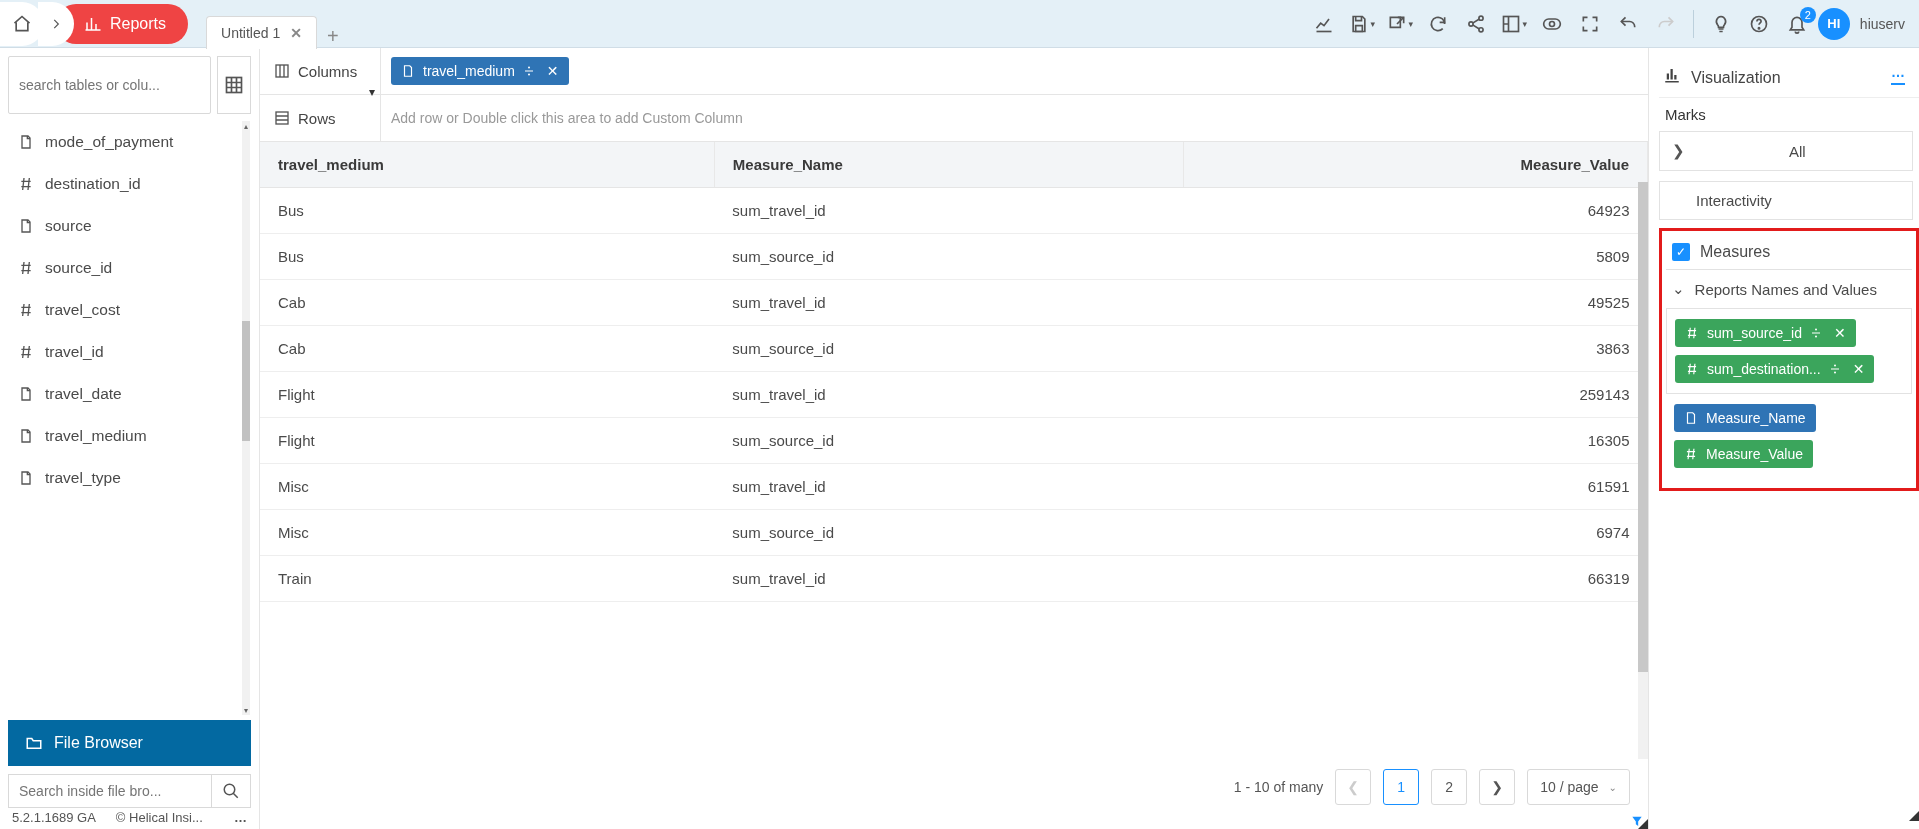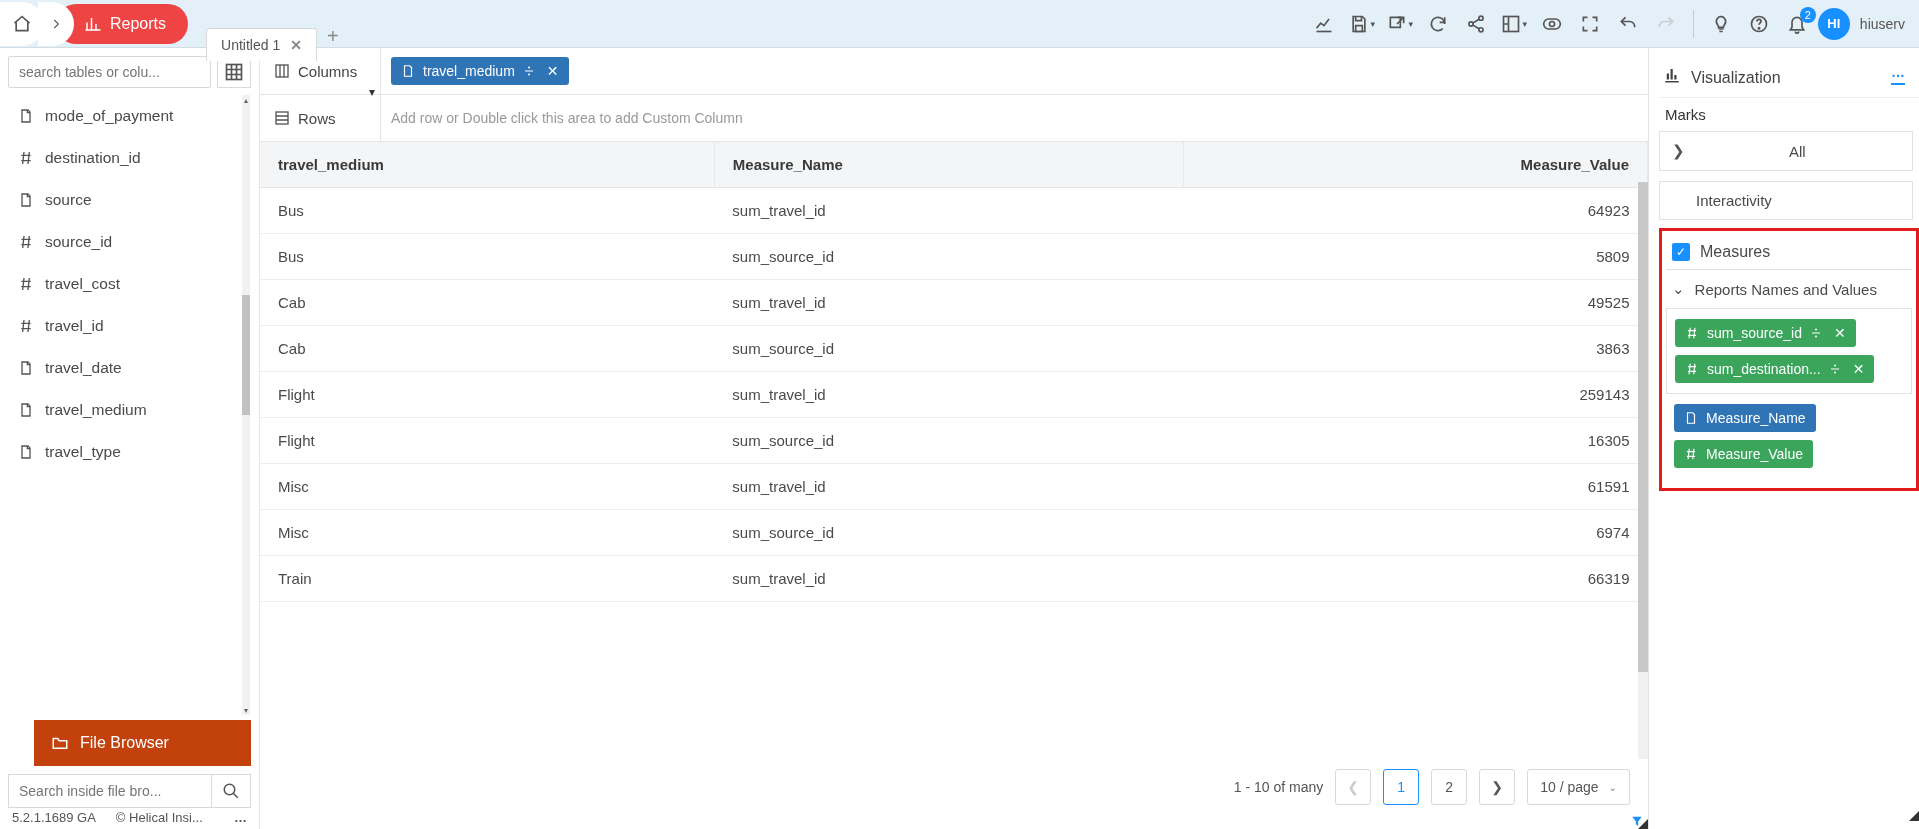--- a/index.html
+++ b/index.html
@@ -6,46 +6,46 @@
 body { background:#fff; color:#4a4a4a; font-size:14px; overflow:hidden; }
 .app { display:flex; flex-direction:column; height:829px; width:1919px; }
 
 
 .topbar { display:flex; align-items:center; background:#e4f0f7; height:48px; border-bottom:1px solid #d0dde6; }
 .top-left { display:flex; align-items:center; }
 .home-btn { width:44px; height:44px; display:flex; align-items:center; justify-content:center; background:#fff; border-radius:0 22px 22px 0; margin-right:-6px; }
 .bc-sep { width:36px; height:44px; display:flex; align-items:center; justify-content:center; background:#fff; border-radius:0 22px 22px 0; margin-left:0; z-index:2; }
 .reports-pill { background:#ef4444; color:#fff; display:flex; align-items:center; gap:8px; padding:0 22px 0 28px; height:40px; border-radius:20px; margin-left:-18px; font-size:16px; z-index:1; }
 .tabbar { display:flex; align-items:flex-end; margin-left:18px; height:48px; }
-.tab { display:flex; align-items:center; gap:10px; padding:8px 14px; background:#fff; border:1px solid #d9d9d9; border-bottom:none; border-radius:4px 4px 0 0; font-size:14px; color:#555; position:relative; top:13px;margin-top:40px; }
+.tab { display:flex; align-items:center; gap:10px; padding:8px 14px; background:#fff; border:1px solid #d9d9d9; border-bottom:none; border-radius:4px 4px 0 0; font-size:14px; color:#555; position:relative; top:1px;margin-top:40px; }
 .tab .close { color:#888; font-weight:bold; cursor:pointer; }
 .newtab { margin-left:10px; color:#888; font-size:20px; cursor:pointer; }
 .top-right { margin-left:auto; display:flex; align-items:center; gap:4px; padding-right:14px; }
 .ticon { width:34px; height:34px; display:flex; align-items:center; justify-content:center; color:#555; cursor:pointer; position:relative; }
 .ticon.disabled { color:#bbb; }
 .divider-v { width:1px; height:28px; background:#bcd0dc; margin:0 6px; }
 .dd-caret { font-size:9px; margin-left:2px; color:#555; }
 .badge { position:absolute; top:0; right:-2px; background:#1890ff; color:#fff; font-size:11px; width:16px; height:16px; border-radius:8px; display:flex; align-items:center; justify-content:center; }
 .avatar { width:32px; height:32px; border-radius:16px; background:#1890ff; color:#fff; display:flex; align-items:center; justify-content:center; font-weight:600; font-size:13px; }
 .username { margin-left:6px; color:#555; }
 
 
 .main { display:flex; flex:1; min-height:0; }
 .sidebar { width:260px; border-right:1px solid #e5e5e5; display:flex; flex-direction:column; padding:8px 8px 4px; }
 .search-row { display:flex; gap:6px; margin-bottom:6px; }
-.search-row input { flex:1; border:1px solid #d9d9d9; padding:7px 10px; font-size:14px; color:#c2410c; border-radius:2px; }
+.search-row input { flex:1; border:1px solid #d9d9d9; padding:20px 10px; font-size:14px; color:#c2410c; border-radius:2px; }
 .grid-btn { width:38px; border:1px solid #d9d9d9; display:flex; align-items:center; justify-content:center; }
 .col-list { flex:1; position:relative; border:1px solid transparent; }
 .col-list-inner { position:absolute; inset:0 8px 0 0; overflow:hidden; }
 .col-item { display:flex; align-items:center; gap:10px; padding:12px 8px; color:#4a4a4a; font-size:15.5px; cursor:pointer; }
 .col-item .ico { width:18px; display:flex; justify-content:center; color:#555; }
 .vscroll { position:absolute; right:0; top:0; bottom:0; width:8px; background:#f1f1f1; }
 .vscroll .thumb { position:absolute; left:0; right:0; background:#c1c1c1; }
 .vscroll .arrow { position:absolute; left:0; right:0; height:10px; background:#f1f1f1; display:flex; align-items:center; justify-content:center; font-size:8px; color:#666; }
-.file-browser-btn { background:#c2410c; color:#fff; display:flex; align-items:center; gap:10px; padding:14px 16px; font-size:16px; margin-top:4px; cursor:pointer;margin-left:26px; }
+.file-browser-btn { background:#0369a1; color:#fff; display:flex; align-items:center; gap:10px; padding:14px 16px; font-size:16px; margin-top:4px; cursor:pointer; }
 .fb-search { display:flex; margin-top:8px; }
 .fb-search input { flex:1; border:1px solid #d9d9d9; padding:8px 10px; font-size:14px; border-right:none; }
 .fb-search .sbtn { width:40px; border:1px solid #d9d9d9; display:flex; align-items:center; justify-content:center; cursor:pointer; }
 .footer { display:flex; align-items:center; gap:20px; margin-top:2px; font-size:13px; color:#555; padding:0 4px; }
 .footer .more { margin-left:auto; color:#555; font-weight:bold; }
 
 
 .center { flex:1; display:flex; flex-direction:column; min-width:0; border-right:1px solid #e5e5e5; }
 .shelf { display:flex; align-items:center; border-bottom:1px solid #e5e5e5; min-height:46px; }
 .shelf-label { width:120px; padding:0 14px; display:flex; align-items:center; gap:8px; color:#444; font-size:15px; }

